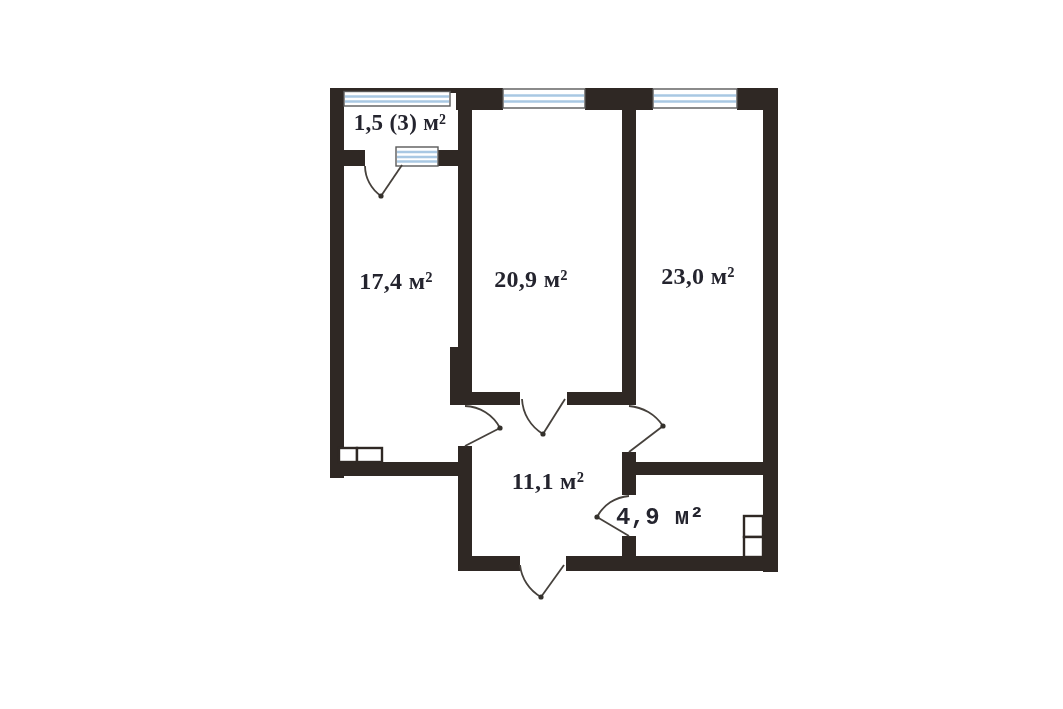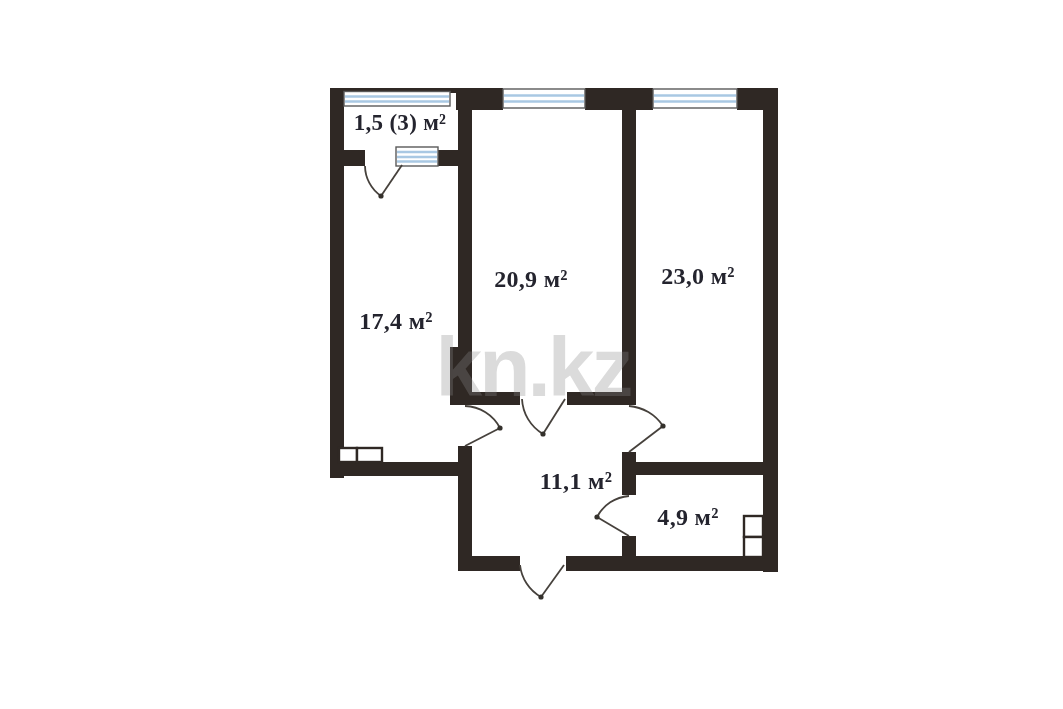--- a/index.html
+++ b/index.html
@@ -26,25 +26,25 @@
   .room-label {
     position: absolute;
     transform: translate(-50%, -50%);
     font-weight: 700;
     font-size: 24px;
     color: var(--label, #24242e);
     white-space: nowrap;
     letter-spacing: 0.3px;
   }
   #lbl-balcony { left: 400px; top: 123px; font-size: 23px; }
-  #lbl-room17  { left: 396px; top: 281px; margin-top: 40px; }
+  #lbl-room17  { left: 396px; top: 281px; }
   #lbl-room20  { left: 531px; top: 279px; }
   #lbl-room23  { left: 698px; top: 276px; }
-  #lbl-hall    { left: 548px; top: 481px; margin-left: 28px; }
-  #lbl-bath    { left: 688px; top: 517px; }
+  #lbl-hall    { left: 548px; top: 481px; }
+  #lbl-bath    { left: 660px; top: 517px; font-family: Liberation Mono, monospace; }
 
   .watermark {
     position: absolute;
     left: 533px; top: 367px;
     transform: translate(-50%, -50%);
     font-family: "Liberation Sans", sans-serif;
     font-weight: 700;
     font-size: 84px;
     letter-spacing: -3px;
     color: var(--watermark, #8a8a8a);
@@ -164,14 +164,13 @@
     </g>
   </svg>
 
   <span class="room-label" id="lbl-balcony">1,5 (3) м²</span>
   <span class="room-label" id="lbl-room17">17,4 м²</span>
   <span class="room-label" id="lbl-room20">20,9 м²</span>
   <span class="room-label" id="lbl-room23">23,0 м²</span>
   <span class="room-label" id="lbl-hall">11,1 м²</span>
   <span class="room-label" id="lbl-bath">4,9 м²</span>
 
-  <span class="watermark">kn.kz</span>
 </div>
 
 </body></html>

